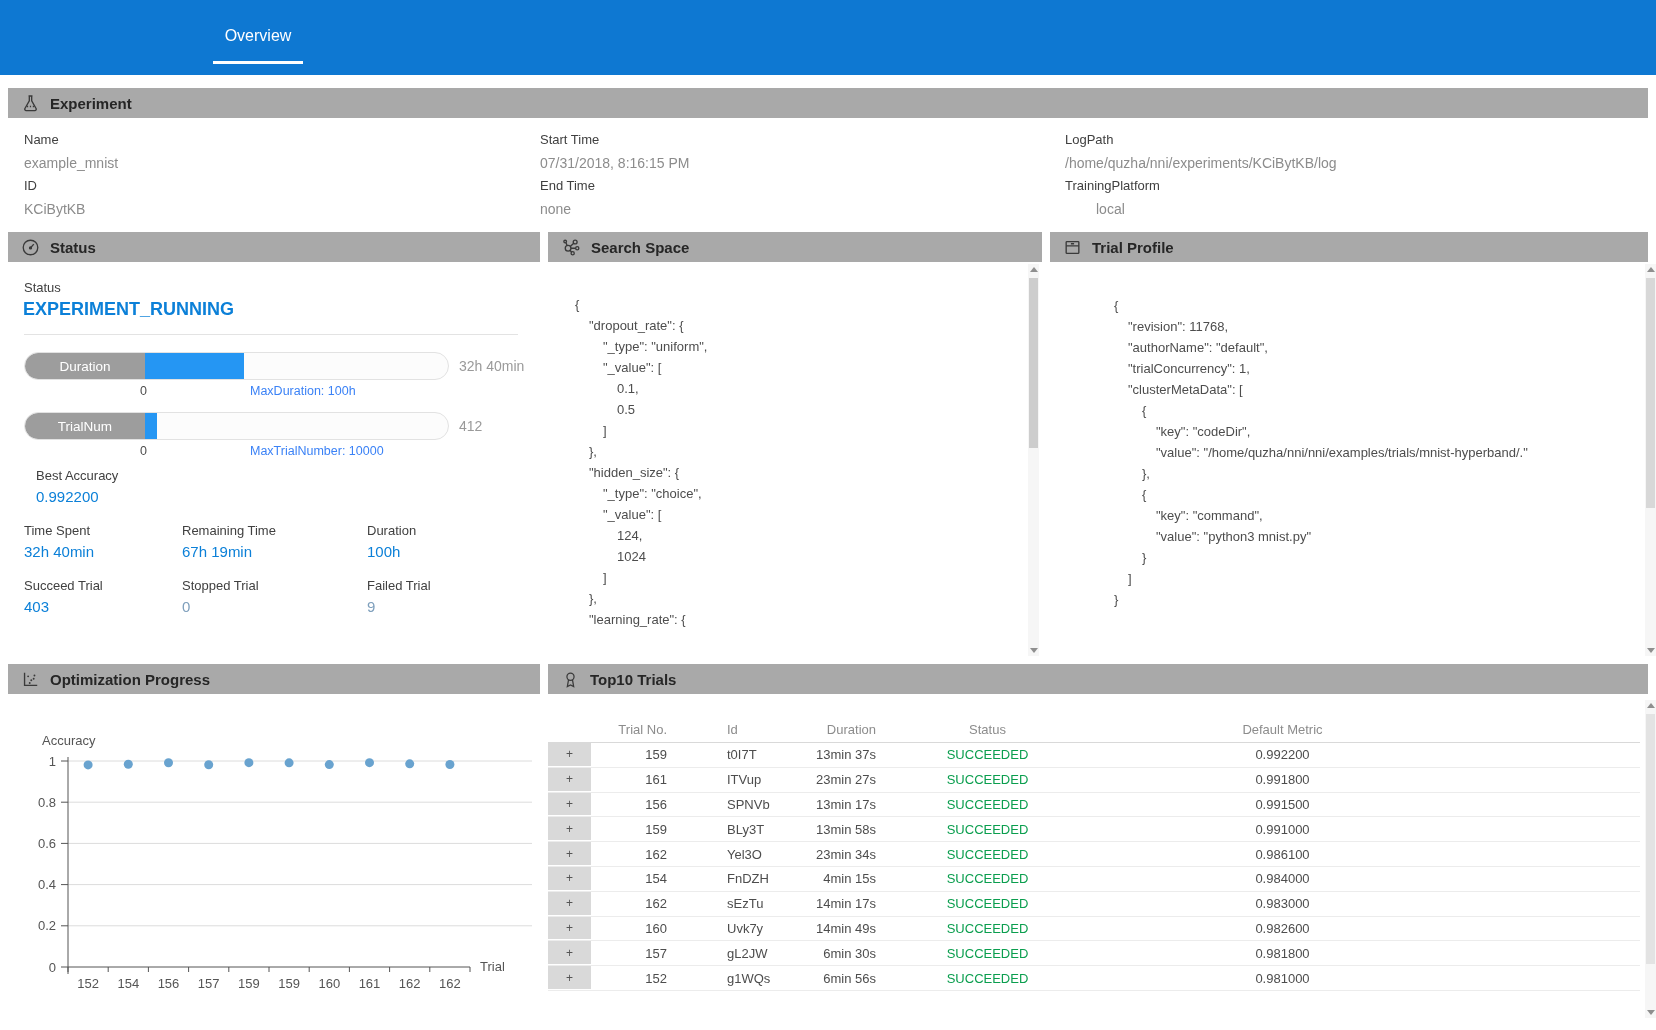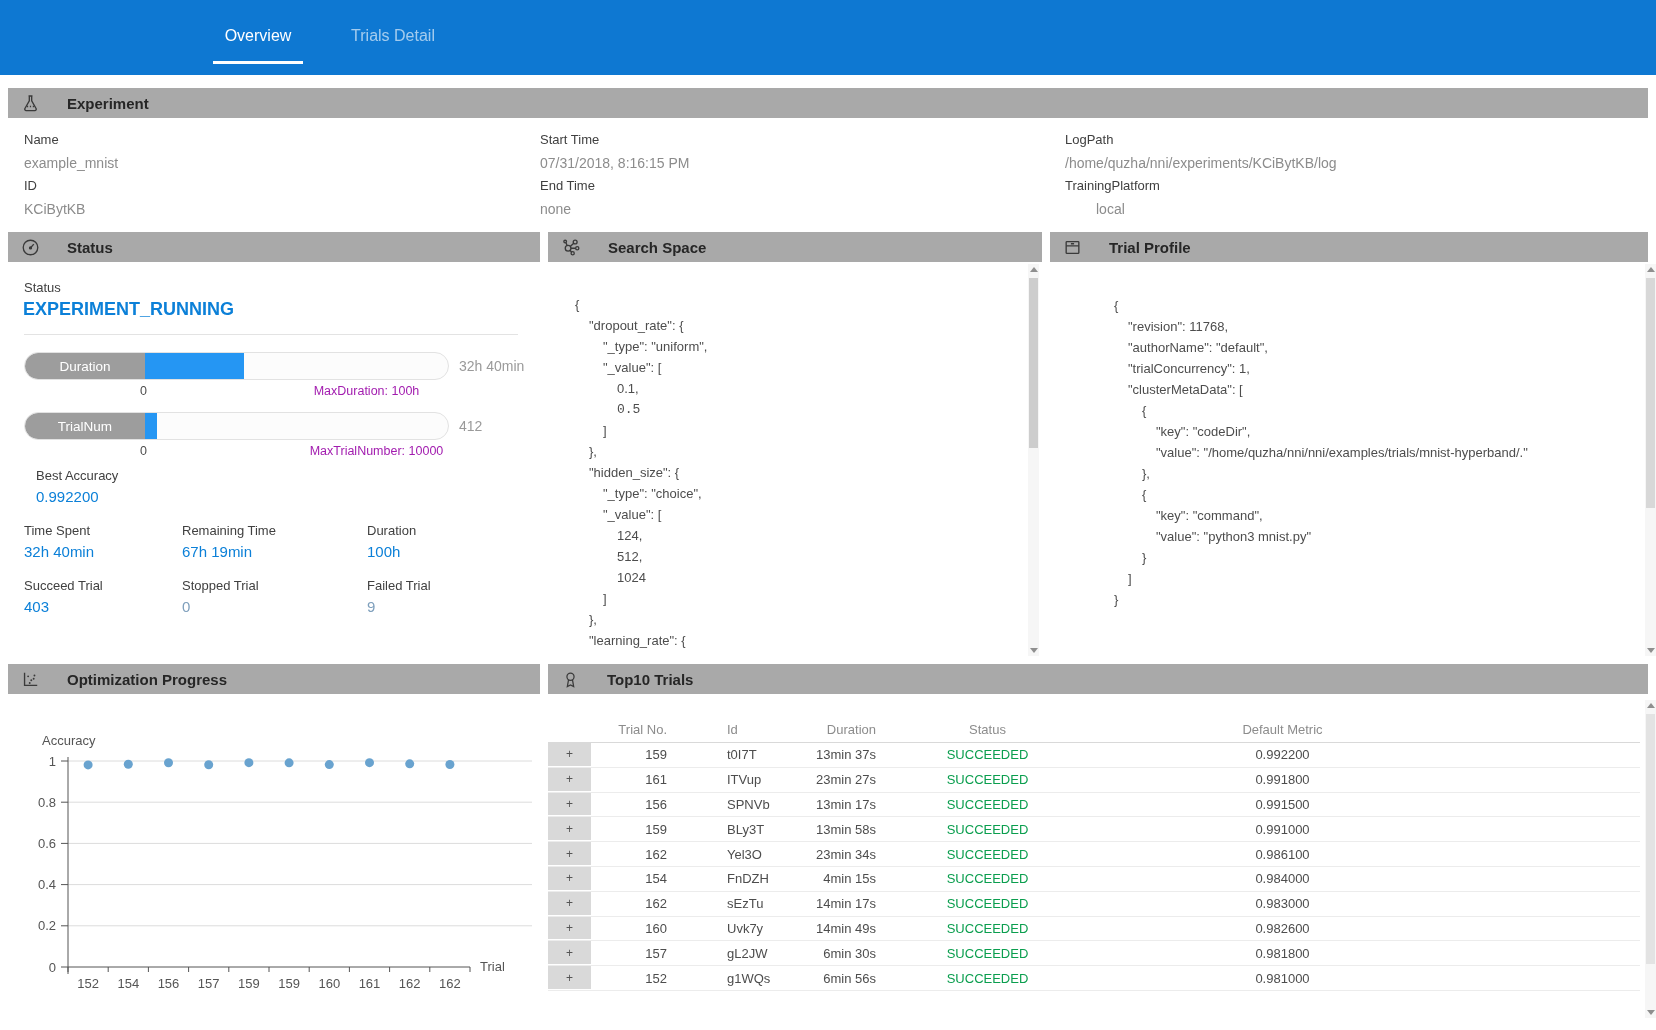--- a/index.html
+++ b/index.html
@@ -19,21 +19,21 @@
   #logo-block svg{display:block;margin:2px auto 0;}
   #brand{font-size:11.5px;font-weight:700;letter-spacing:.2px;white-space:nowrap;margin-top:2px;}
   .tab{top:0;height:72px;display:flex;align-items:center;justify-content:center;
        font-size:16px;color:rgba(255,255,255,.62);cursor:pointer;}
   #tab-overview{left:213px;width:90px;color:#fff;}
   #tab-trials{left:338px;width:110px;}
   #tab-underline{left:213px;top:61px;width:90px;height:2.5px;background:#fff;}
 
   
   .secbar{height:30px;background:var(--bar-gray);display:flex;align-items:center;
-          padding-left:13px;gap:27px;box-sizing:border-box;}
+          padding-left:13px;gap:10px;box-sizing:border-box;}
   .secbar .ttl{font-size:15px;font-weight:600;color:#262626;}
   .secbar svg{display:block;}
 
   #exp-bar{left:8px;top:88px;width:1640px;}
   #status-hdr{left:8px;top:232px;width:532px;}
   #search-hdr{left:548px;top:232px;width:494px;}
   #profile-hdr{left:1050px;top:232px;width:598px;}
   #opt-hdr{left:8px;top:664px;width:532px;}
   #top10-hdr{left:548px;top:664px;width:1100px;}
 
@@ -45,21 +45,21 @@
   #status-value{font-size:18px;font-weight:600;color:var(--accent);}
   #status-divider{left:24px;top:334px;width:494px;height:1px;background:#e3e3e3;}
   .pbar{height:28px;width:425px;border:1px solid #e2e2e2;border-radius:15px;background:#fcfcfc;
         display:flex;overflow:hidden;box-sizing:border-box;}
   .pbar-label{flex:0 0 120px;background:#9d9d9d;color:#fff;font-size:13.5px;
               display:flex;align-items:center;justify-content:center;border-radius:14px 0 0 14px;}
   .pbar-track{flex:1;position:relative;}
   .pbar-fill{position:absolute;left:0;top:0;bottom:0;background:var(--fill-blue);}
   .pbar-right{font-size:14px;color:#9a9a9a;white-space:nowrap;}
   .pbar-sub{font-size:12.5px;color:#4d4d4d;}
-  .pbar-max{font-size:12.5px;color:#a21caf;text-align:center;}
+  .pbar-max{font-size:12.5px;color:#3b82f6;text-align:left;}
   .stat .s-label{font-size:13px;color:#404040;margin-bottom:5px;white-space:nowrap;}
   .stat .s-value{font-size:15px;color:var(--accent);white-space:nowrap;}
   .stat .s-value.muted{color:#7e9fbc;}
 
   
   .json-box{overflow:hidden;font-size:13px;color:#4d4d4d;box-sizing:border-box;}
   #search-json{left:548px;top:262px;width:478px;height:396px;padding:32px 0 0 27px;}
   #profile-json{left:1050px;top:262px;width:590px;height:396px;padding:33px 0 0 64px;}
   .jline{height:21px;line-height:21px;white-space:nowrap;}
 
@@ -96,23 +96,20 @@
   .c-fill{flex:1;}
   .trow .c-status{color:var(--green);}
 </style>
 </head>
 <body style="--hdr-blue: #0e78d2; --accent: #0c80d8; --fill-blue: #2596f3; --green: #0a9e4e; --bar-gray: #a9a9a9;">
 
 <div class="abs" id="topbar">
   <div class="abs tab" id="tab-overview">
     <span>Overview</span>
   </div>
-  <div class="abs tab" id="tab-trials">
-    <span>Trials Detail</span>
-  </div>
   <div class="abs" id="tab-underline"></div>
 </div>
 
 <div class="abs secbar" id="exp-bar">
   <svg width="19" height="19" viewBox="0 0 24 24" fill="none" stroke="#3a3a3a" stroke-width="1.7">
     <path d="M9.5 2.5h5M10.5 2.5v6L4.8 18.6A1.8 1.8 0 0 0 6.4 21h11.2a1.8 1.8 0 0 0 1.6-2.4L13.5 8.5v-6"></path>
     <path d="M7.5 15.8h9" stroke-dasharray="1.5 2.2"></path>
   </svg>
   <span class="ttl">Experiment</span>
 </div>
@@ -203,28 +200,27 @@
     <path d="M11 11.5L15.3 7.5M11.9 13.5L17.6 13.5M10.7 16L12.8 18.2M6 7L7.4 10.4"></path>
   </svg>
   <span class="ttl">Search Space</span>
 </div>
 <div class="abs json-box" id="search-json">
     <div class="jline" style="padding-left: 0px;">{</div>
     <div class="jline" style="padding-left: 14px;">"dropout_rate": {</div>
     <div class="jline" style="padding-left: 28px;">"_type": "uniform",</div>
     <div class="jline" style="padding-left: 28px;">"_value": [</div>
     <div class="jline" style="padding-left: 42px;">0.1,</div>
-    <div class="jline" style="padding-left: 42px; font-family: Liberation Mono, monospace;">0.5</div>
+    <div class="jline" style="padding-left: 42px;">0.5</div>
     <div class="jline" style="padding-left: 28px;">]</div>
     <div class="jline" style="padding-left: 14px;">},</div>
     <div class="jline" style="padding-left: 14px;">"hidden_size": {</div>
     <div class="jline" style="padding-left: 28px;">"_type": "choice",</div>
     <div class="jline" style="padding-left: 28px;">"_value": [</div>
     <div class="jline" style="padding-left: 42px;">124,</div>
-    <div class="jline" style="padding-left: 42px;">512,</div>
     <div class="jline" style="padding-left: 42px;">1024</div>
     <div class="jline" style="padding-left: 28px;">]</div>
     <div class="jline" style="padding-left: 14px;">},</div>
     <div class="jline" style="padding-left: 14px;">"learning_rate": {</div>
   </div>
 <div class="sb" id="sb-search">
   <div class="sb-up"></div>
   <div class="sb-thumb" style="top:14px;height:170px"></div>
   <div class="sb-down"></div>
 </div>

